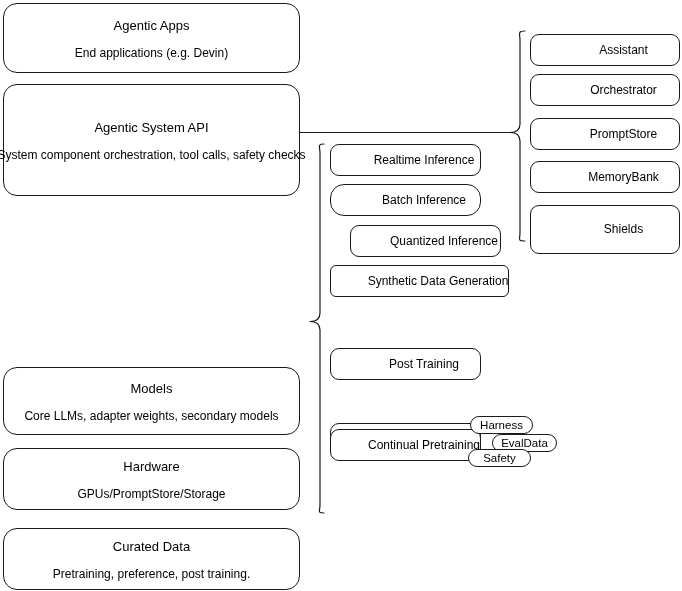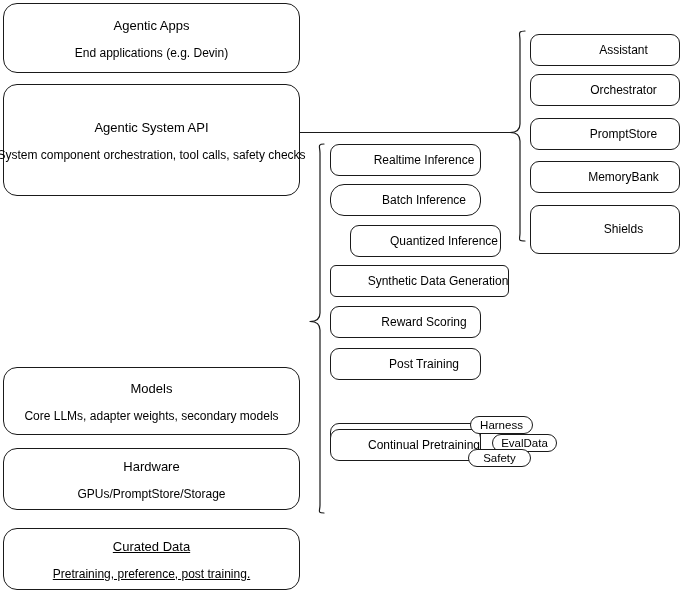--- a/index.html
+++ b/index.html
@@ -137,30 +137,29 @@
   <div class="layer-box" style="left:3px; top:367px; width:297px; height:68px;">
     <div class="layer-title">Models</div>
     <div class="layer-sub">Core LLMs, adapter weights, secondary models</div>
   </div>
 
   <div class="layer-box" style="left:3px; top:448px; width:297px; height:62px;">
     <div class="layer-title">Hardware</div>
     <div class="layer-sub">GPUs/PromptStore/Storage</div>
   </div>
 
-  <div class="layer-box" style="left:3px; top:528px; width:297px; height:62px;text-decoration:underline;">
+  <div class="layer-box" style="left:3px; top:528px; width:297px; height:62px;">
     <div class="layer-title">Curated Data</div>
     <div class="layer-sub">Pretraining, preference, post training.</div>
   </div>
 
   <div class="pill" style="left:330px; top:144px; width:151px; height:32px;">Realtime Inference</div>
   <div class="pill" style="left:330px; top:184px; width:151px; height:32px;border-radius:14px;">Batch Inference</div>
   <div class="pill" style="left:330px; top:225px; width:151px; height:32px;margin-left:20px;">Quantized Inference</div>
   <div class="pill" style="left:330px; top:265px; width:179px; height:32px;border-radius:6px;">Synthetic Data Generation</div>
-  <div class="pill" style="left:330px; top:306px; width:151px; height:32px;">Reward Scoring</div>
   <div class="pill" style="left:330px; top:348px; width:151px; height:32px;">Post Training</div>
   <div class="pill" style="left:330px; top:388px; width:151px; height:32px;margin-top:35px;">Evals</div>
   <div class="pill" style="left:330px; top:429px; width:151px; height:32px;">Continual Pretraining</div>
 
   <div class="badge" style="left:470px; top:376px; width:63px; height:18px;">Harness</div>
   <div class="badge" style="left:492px; top:394px; width:65px; height:18px;">EvalData</div>
   <div class="badge" style="left:468px; top:409px; width:63px; height:18px;">Safety</div>
 
   <div class="pill" style="left:530px; top:34px; width:150px; height:32px;">Assistant</div>
   <div class="pill" style="left:530px; top:74px; width:150px; height:32px;">Orchestrator</div>

